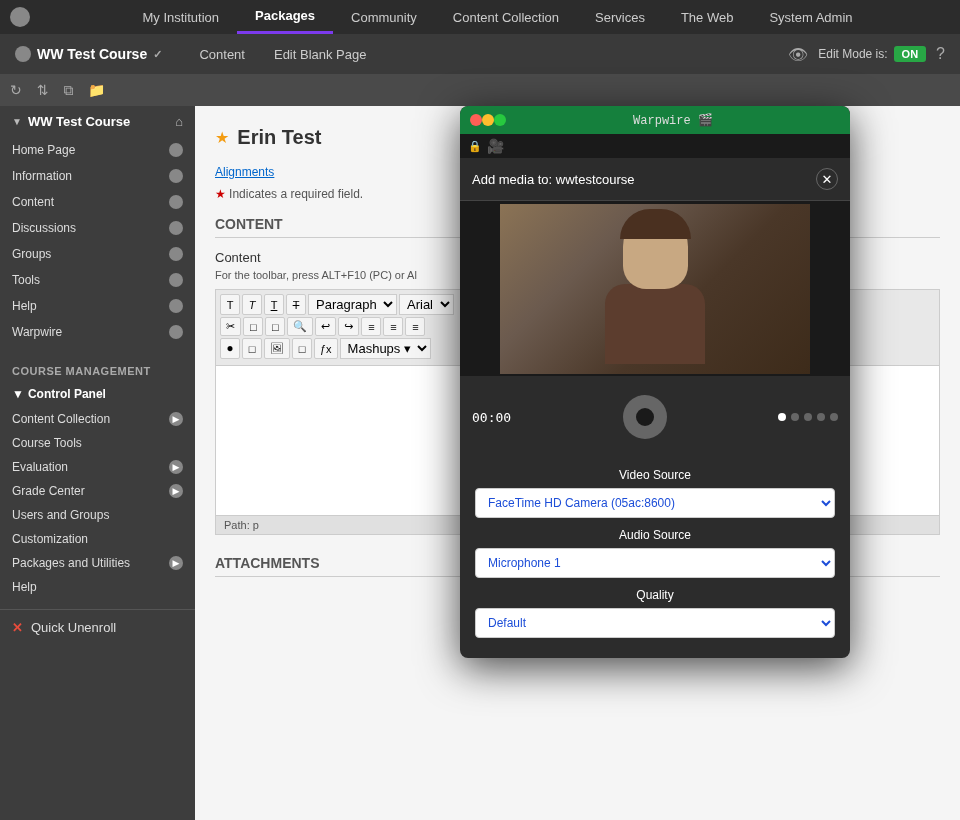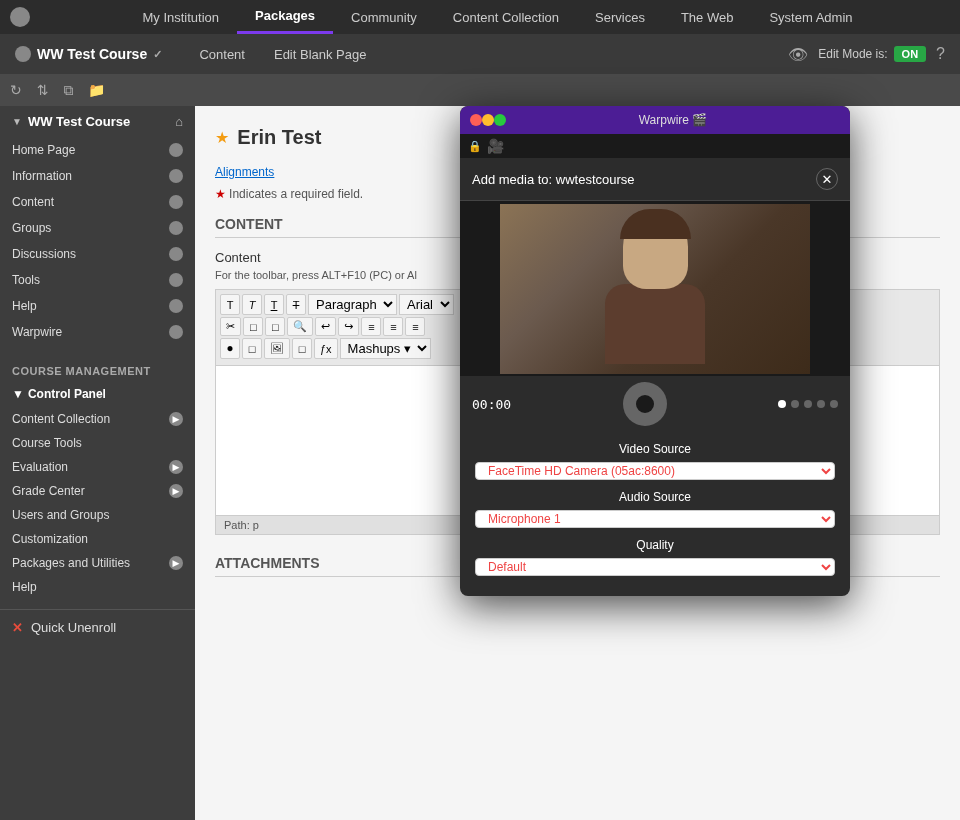--- a/index.html
+++ b/index.html
@@ -311,26 +311,27 @@
       top: 106px;
       left: 460px;
       width: 390px;
       background: #2c2c2c;
       border-radius: 8px;
       box-shadow: 0 10px 40px rgba(0,0,0,0.7);
       pointer-events: all;
       overflow: hidden;
     }
     .modal-titlebar {
-      background: #4c1d95;
+      background: #15803d;
       height: 28px;
       display: flex;
       align-items: center;
       padding: 0 10px;
       border-radius: 8px 8px 0 0;
+      font-family: Liberation Mono, monospace;
     }
     .traffic-light {
       width: 12px; height: 12px;
       border-radius: 50%;
     }
     .tl-red { background: #ff5f56; }
     .tl-yellow { background: #ffbd2e; }
     .tl-green { background: #27c93f; }
     .modal-title {
       flex: 1;
@@ -424,21 +425,21 @@
     .person-body {
       width: 100px;
       height: 80px;
       background: #5c3d2e;
       border-radius: 20px 20px 0 0;
       margin: 0 auto;
       margin-top: -5px;
     }
     .controls-bar {
       background: #2c2c2c;
-      padding: 6px 12px;
+      padding: 19px 12px;
       display: flex;
       align-items: center;
       gap: 15px;
     }
     .time-display {
       color: #fff;
       font-size: 13px;
       font-family: monospace;
     }
     .record-btn {
@@ -473,26 +474,26 @@
     }
     .form-label {
       color: #fff;
       font-size: 12px;
       text-align: center;
       margin-bottom: 6px;
       display: block;
     }
     .form-select {
       width: 100%;
-      padding: 0 8px;
+      padding: 6px 8px;
       background: #fff;
       border: 1px solid #ccc;
       border-radius: 4px;
       font-size: 12px;
-      color: #ef4444;
+      color: #1d4ed8;
       cursor: pointer;
       appearance: auto;
       margin-bottom: 10px;
     }
   </style>
 </head>
 <body>
 
 <nav class="top-nav">
   <div class="top-nav-logo"></div>
@@ -548,25 +549,25 @@
     </div>
     <div class="sidebar-item">
       <span>Information</span>
       <div class="sidebar-circle"></div>
     </div>
     <div class="sidebar-item">
       <span>Content</span>
       <div class="sidebar-circle"></div>
     </div>
     <div class="sidebar-item">
+      <span>Discussions</span>
+      <div class="sidebar-circle"></div>
+    </div>
+    <div class="sidebar-item">
       <span>Groups</span>
-      <div class="sidebar-circle"></div>
-    </div>
-    <div class="sidebar-item">
-      <span>Discussions</span>
       <div class="sidebar-circle"></div>
     </div>
     <div class="sidebar-item">
       <span>Tools</span>
       <div class="sidebar-circle"></div>
     </div>
     <div class="sidebar-item">
       <span>Help</span>
       <div class="sidebar-circle"></div>
     </div>

